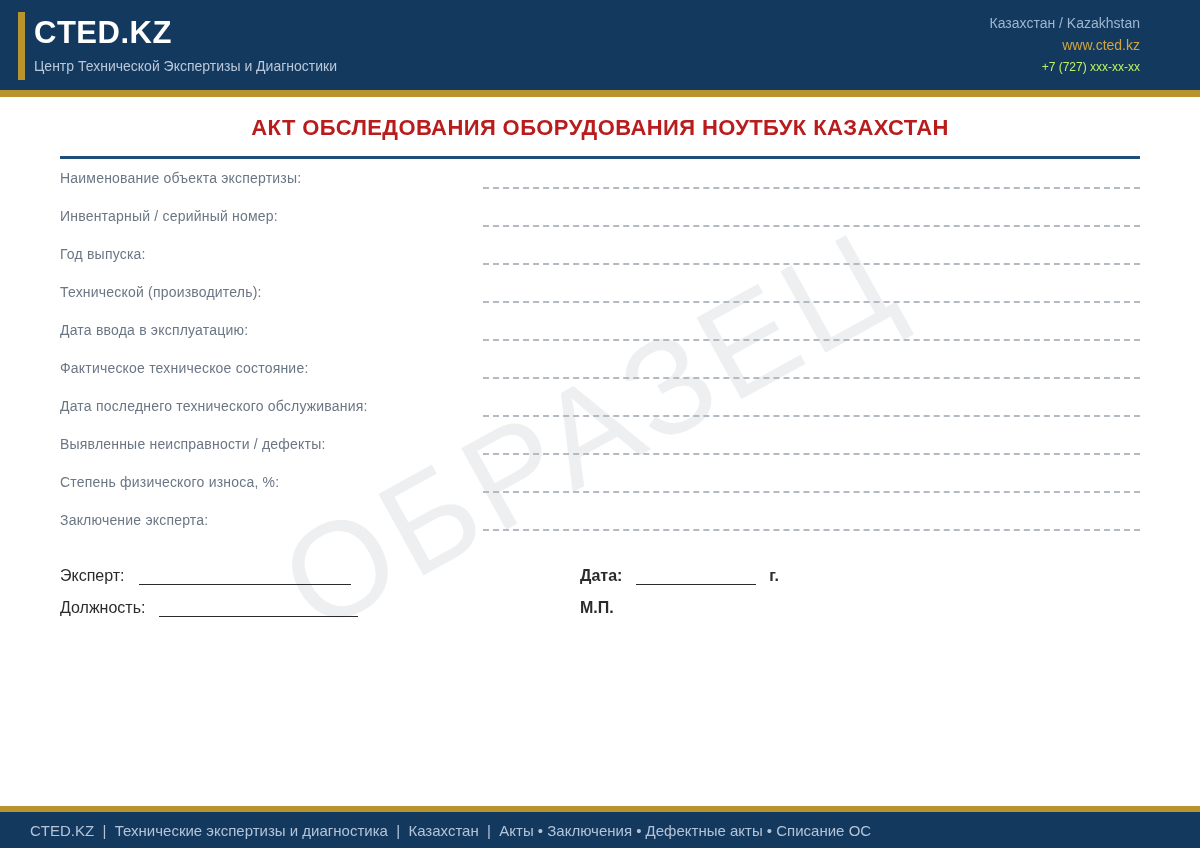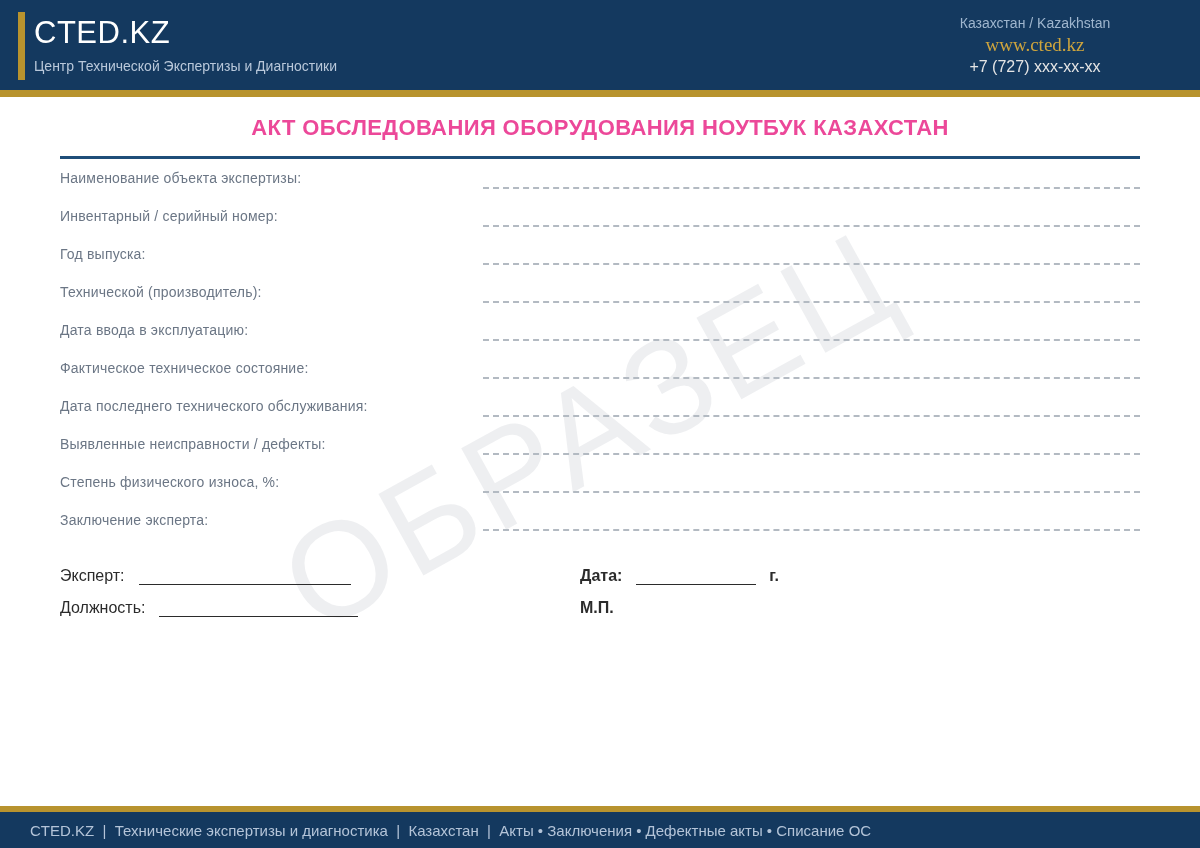--- a/index.html
+++ b/index.html
@@ -25,33 +25,33 @@
   .logo-block { position: relative; padding-left: 0; }
   .gold-accent {
     position: absolute;
     left: 18px; top: 12px;
     width: 7px; height: 68px;
     background: #b8932e;
   }
   .logo-text {
     color: #ffffff;
     font-size: 31px;
-    font-weight: normal;
+    font-weight: bold;
     letter-spacing: 0.5px;
     line-height: 1.1;
   }
   .logo-tagline {
     color: #b9c8da;
     font-size: 14px;
     margin-top: 8px;
   }
-  .contact-block { text-align: center; width: 210px; }
+  .contact-block { text-align: right; width: 210px; }
   .contact-region { color: #9fb6ce; font-size: 14px; line-height: 22px; }
-  .contact-site { color: #cfa53d; font-size: 19px; line-height: 22px; cursor: pointer; font-family: Liberation Serif, serif; }
-  .contact-phone { color: #e5e5e5; font-size: 16px; line-height: 22px; }
+  .contact-site { color: #cfa53d; font-size: 14px; line-height: 22px; cursor: pointer; }
+  .contact-phone { color: #bef264; font-size: 12px; line-height: 22px; }
 
   .gold-divider { height: 7px; background: #b8932e; }
 
   
   .watermark {
     position: absolute;
     left: 590px;
     top: 430px;
     transform: translate(-50%, -50%) rotate(-29deg);
     font-size: 135px;
@@ -61,21 +61,21 @@
     white-space: nowrap;
     pointer-events: none;
     z-index: 0;
   }
 
   
   .doc { position: relative; z-index: 1; }
   .doc-title {
     margin-top: 17px;
     text-align: center;
-    color: #ec4899;
+    color: #b91c1c;
     font-size: 22px;
     font-weight: bold;
     letter-spacing: 0.4px;
     line-height: 28px;
   }
   .title-rule {
     margin: 14px 60px 0 60px;
     height: 3px;
     background: #1f4e79;
   }

